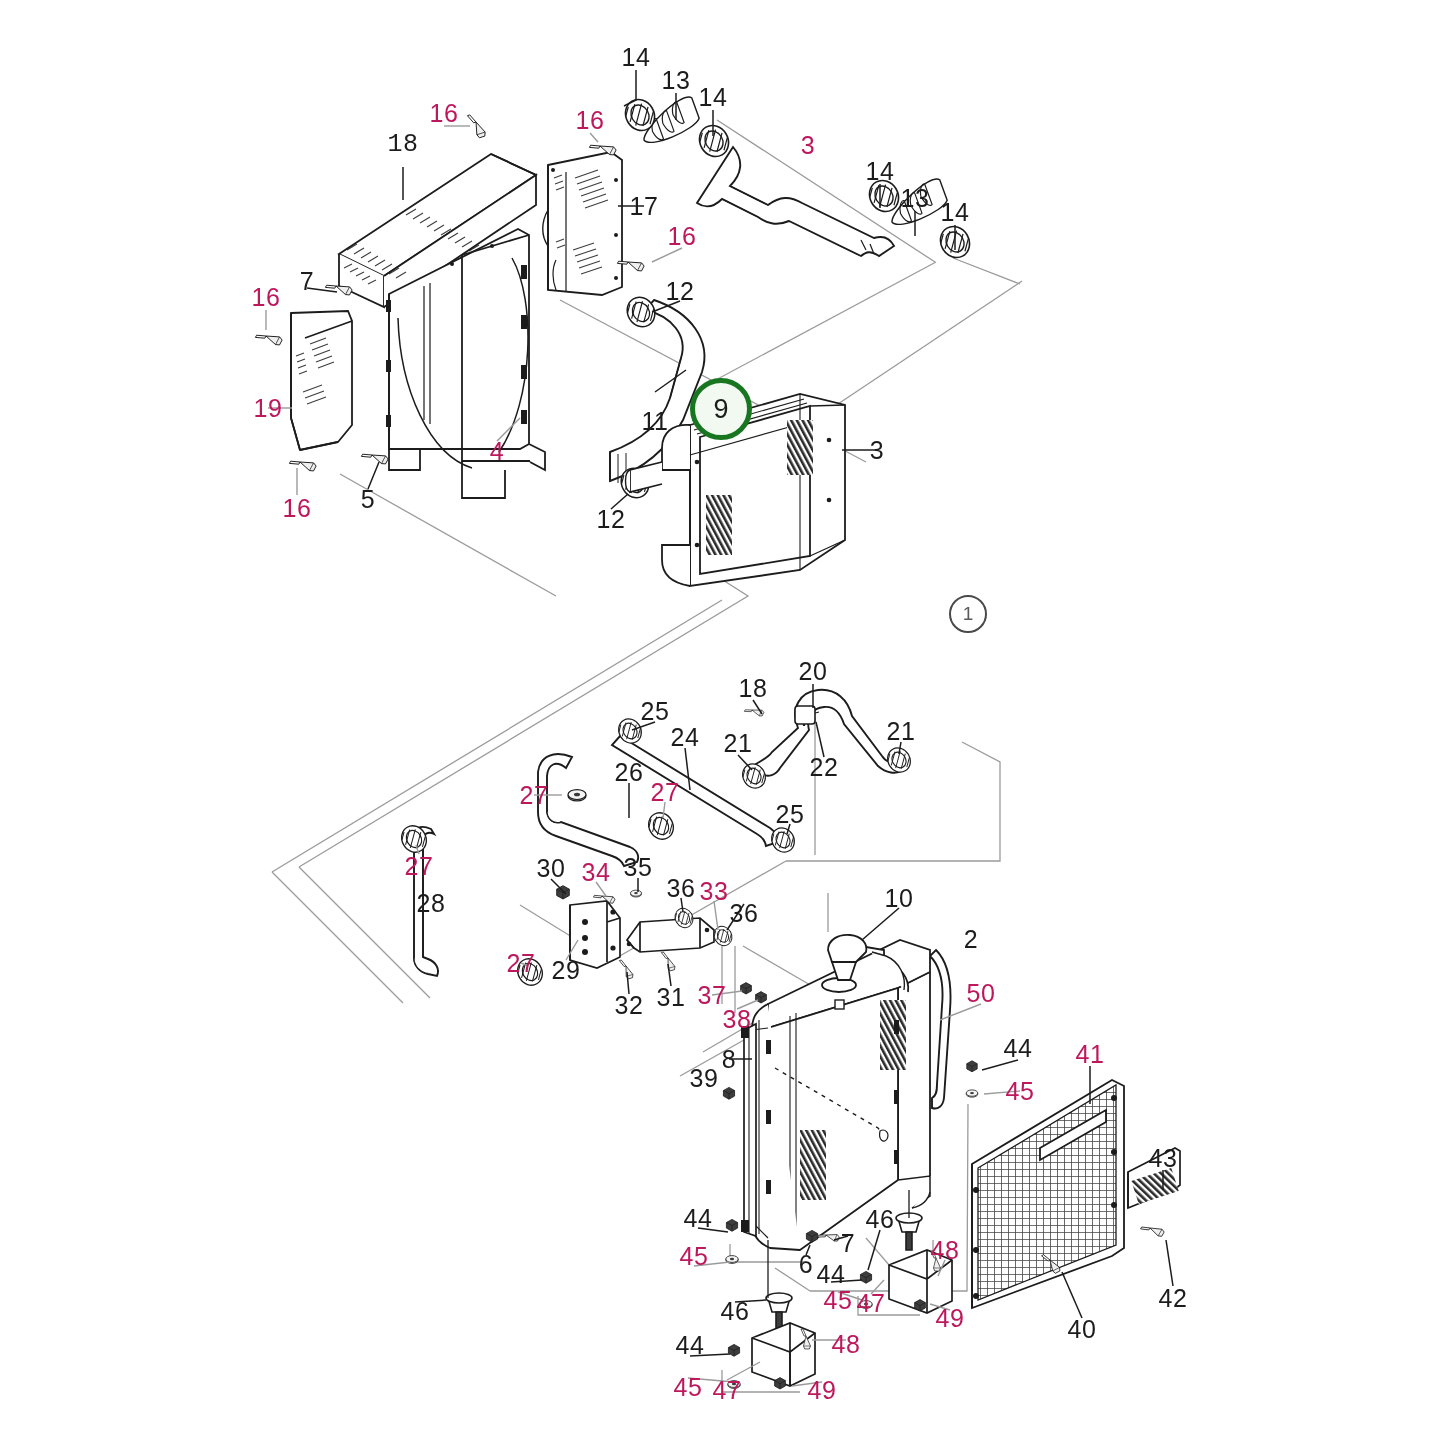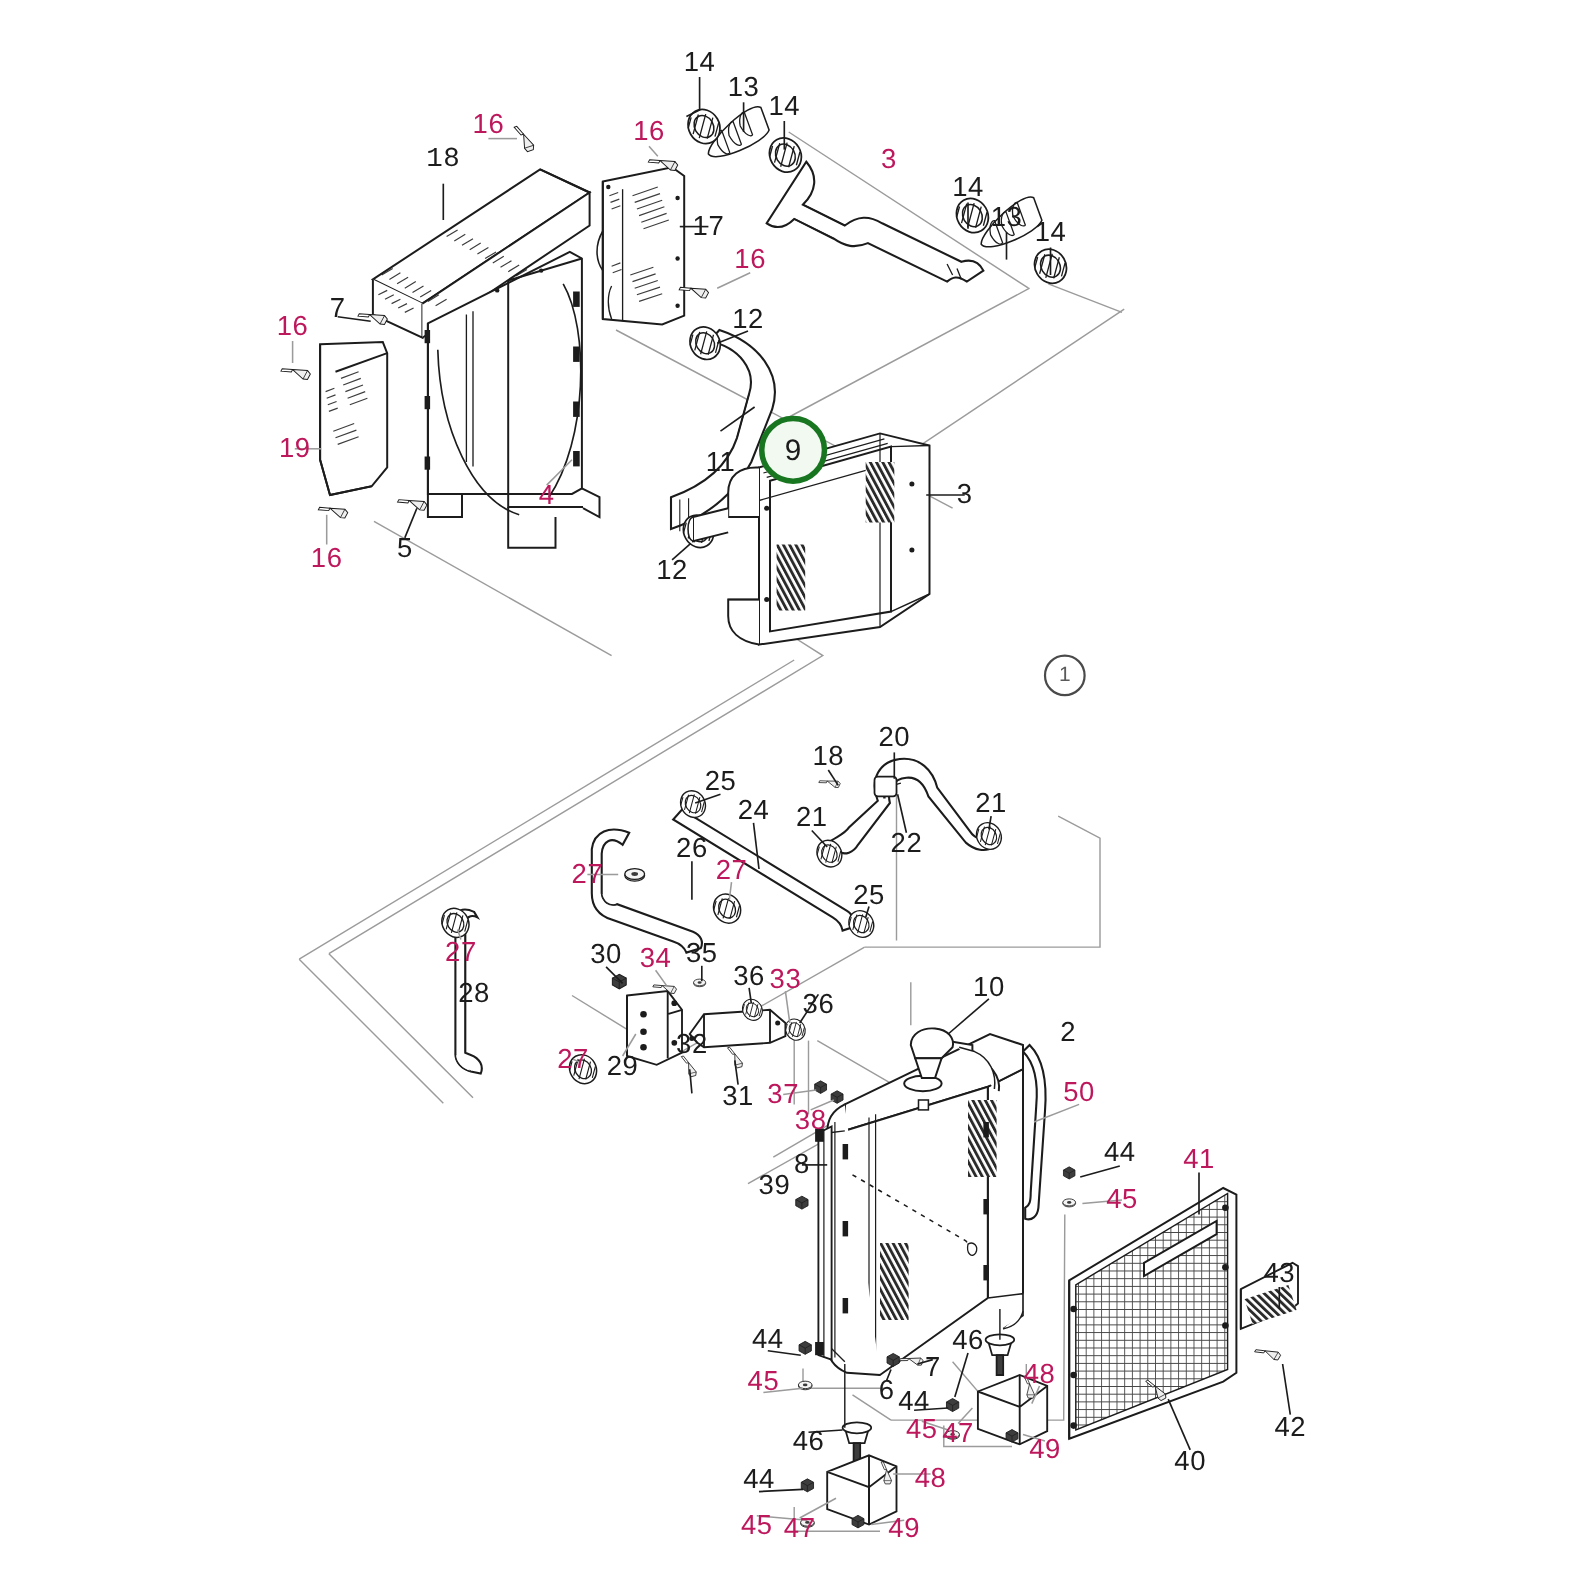--- a/index.html
+++ b/index.html
@@ -668,21 +668,21 @@
       <div class="lbl gray" style="left: 596px; top: 872px;">34</div>
       <div class="lbl" style="left: 638px; top: 867px;">35</div>
       <div class="lbl" style="left: 681px; top: 888px;">36</div>
       <div class="lbl gray" style="left: 714px; top: 891px;">33</div>
       <div class="lbl" style="left: 744px; top: 913px;">36</div>
       <div class="lbl" style="left: 899px; top: 898px;">10</div>
       <div class="lbl" style="left: 431px; top: 903px;">28</div>
       <div class="lbl" style="left: 971px; top: 939px;">2</div>
       <div class="lbl gray" style="left: 521px; top: 963px;">27</div>
       <div class="lbl" style="left: 566px; top: 970px;">29</div>
-      <div class="lbl" style="left: 629px; top: 950px;">32</div>
+      <div class="lbl" style="left: 629px; top: 1005px;">32</div>
       <div class="lbl" style="left: 671px; top: 997px;">31</div>
       <div class="lbl gray" style="left: 712px; top: 995px;">37</div>
       <div class="lbl gray" style="left: 737px; top: 1019px;">38</div>
       <div class="lbl gray" style="left: 981px; top: 993px;">50</div>
       <div class="lbl" style="left: 1018px; top: 1048px;">44</div>
       <div class="lbl gray" style="left: 1090px; top: 1054px;">41</div>
       <div class="lbl" style="left: 729px; top: 1059px;">8</div>
       <div class="lbl gray" style="left: 1020px; top: 1091px;">45</div>
       <div class="lbl" style="left: 704px; top: 1078px;">39</div>
       <div class="lbl" style="left: 1163px; top: 1158px;">43</div>

